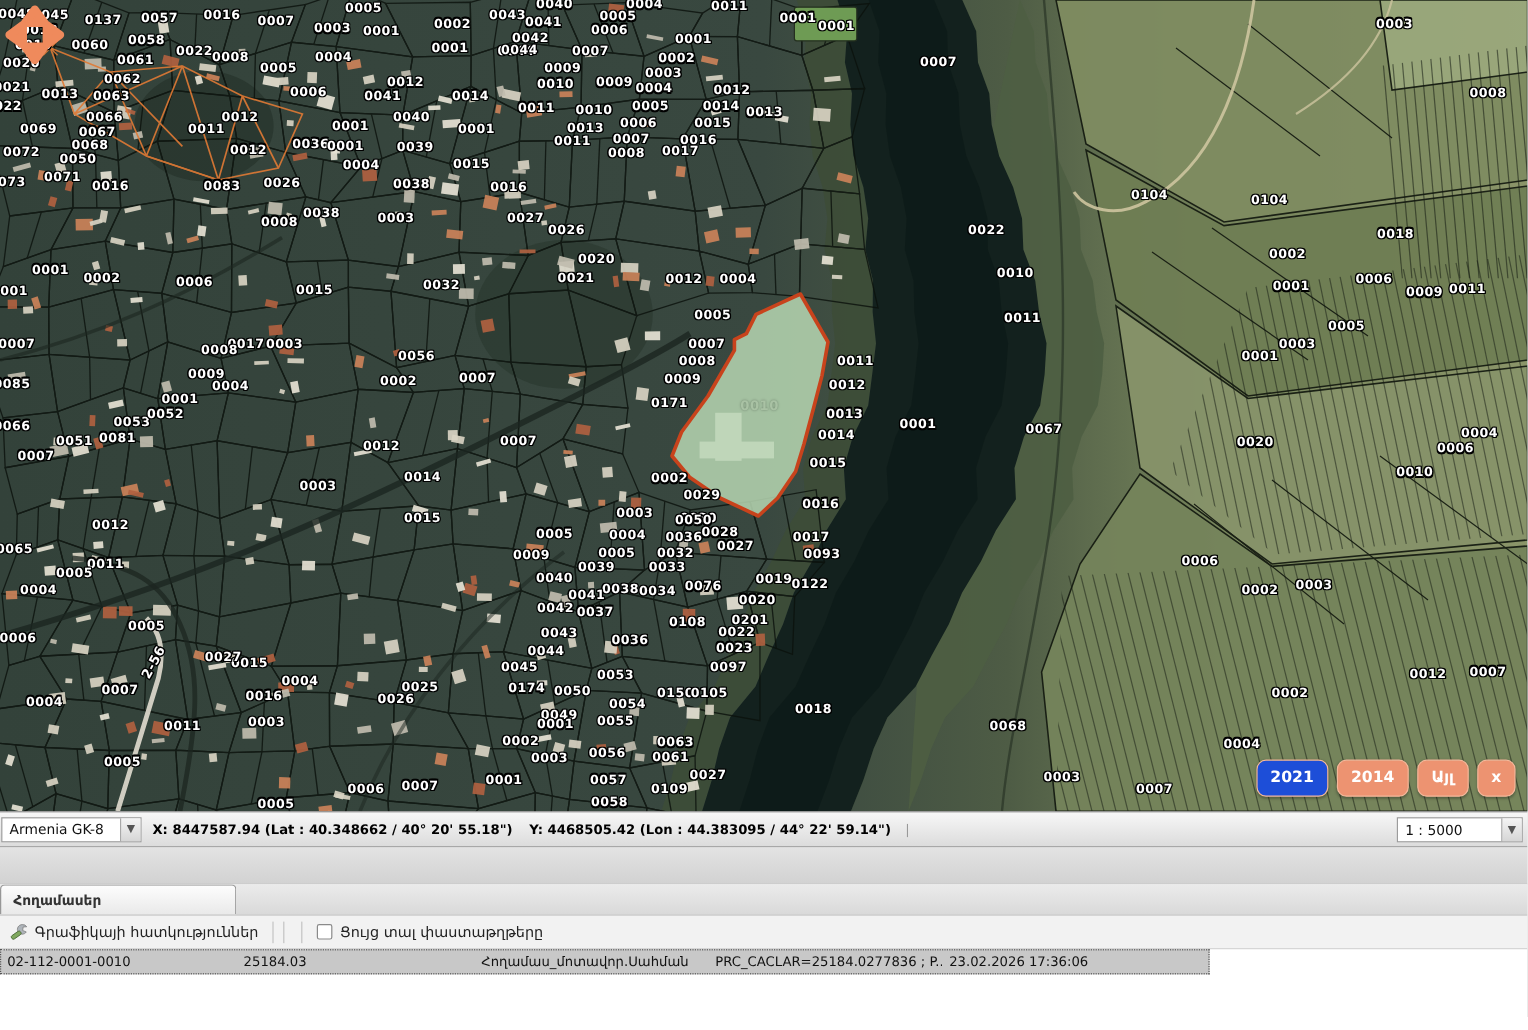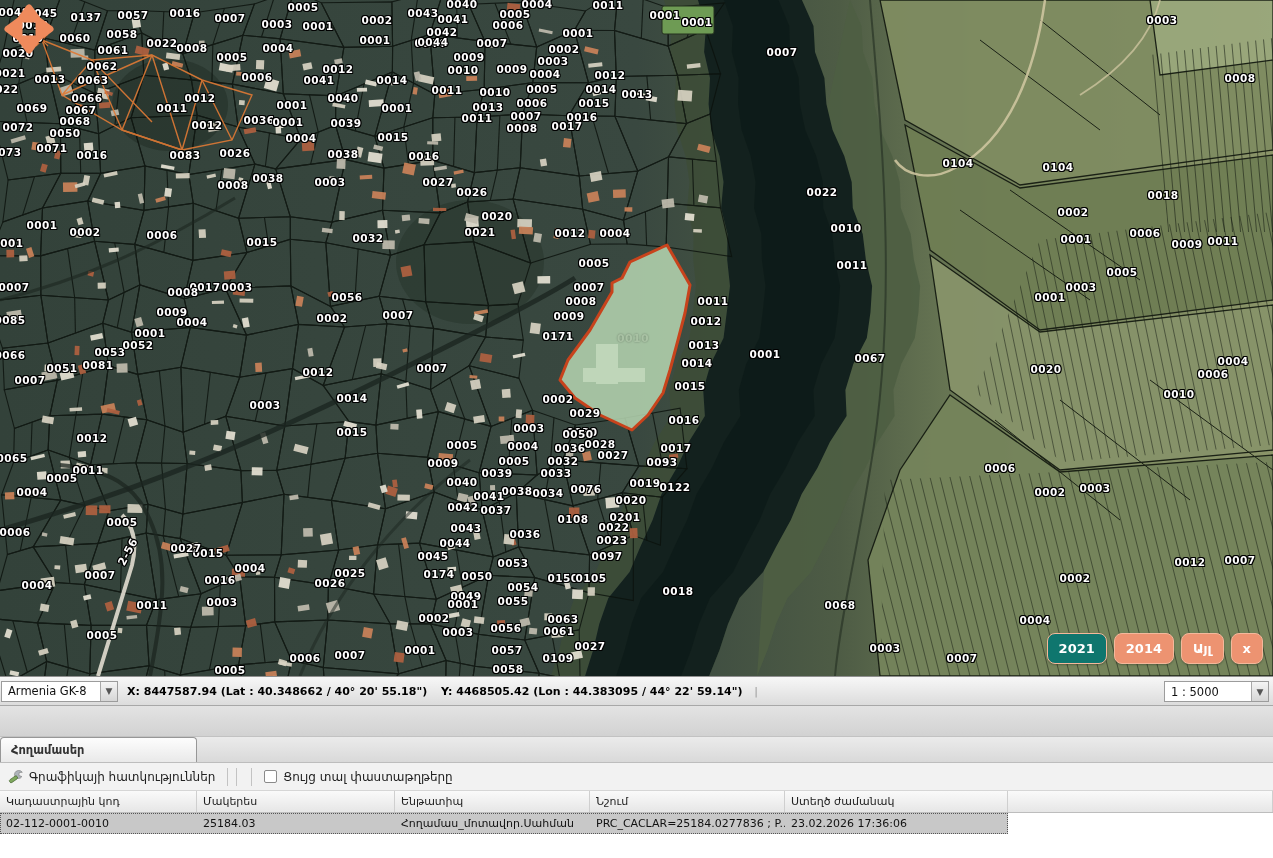--- a/index.html
+++ b/index.html
@@ -1099,21 +1099,21 @@
         <span class="plabel" style="left: 585px; top: 413px;">0029</span>
         <span class="plabel" style="left: 582px; top: 432px;">0030</span>
         <span class="plabel" style="left: 529px; top: 428px;">0003</span>
         <span class="plabel" style="left: 462px; top: 445px;">0005</span>
         <span class="plabel" style="left: 523px; top: 446px;">0004</span>
         <span class="plabel" style="left: 570px; top: 448px;">0036</span>
         <span class="plabel" style="left: 600px; top: 444px;">0028</span>
         <span class="plabel" style="left: 578px; top: 434px;">0050</span>
         <span class="plabel" style="left: 676px; top: 448px;">0017</span>
         <span class="plabel" style="left: 613px; top: 455px;">0027</span>
-        <span class="plabel" style="left: 662px; top: 462px;">0093</span>
+        <span class="plabel" style="left: 685px; top: 462px;">0093</span>
         <span class="plabel" style="left: 443px; top: 463px;">0009</span>
         <span class="plabel" style="left: 514px; top: 461px;">0005</span>
         <span class="plabel" style="left: 563px; top: 461px;">0032</span>
         <span class="plabel" style="left: 497px; top: 473px;">0039</span>
         <span class="plabel" style="left: 556px; top: 473px;">0033</span>
         <span class="plabel" style="left: 645px; top: 483px;">0019</span>
         <span class="plabel" style="left: 675px; top: 487px;">0122</span>
         <span class="plabel" style="left: 462px; top: 482px;">0040</span>
         <span class="plabel" style="left: 586px; top: 489px;">0076</span>
         <span class="plabel" style="left: 517px; top: 491px;">0038</span>
@@ -1246,21 +1246,21 @@
     <svg class="pan" viewBox="0 0 58 58">
       <g id="dpad" stroke-width="7" stroke-linejoin="round" fill="#ef8a5c" stroke="#ef8a5c">
         <path d="M29,8 L21,19 L37,19 Z"></path>
         <path d="M29,50 L21,39 L37,39 Z"></path>
         <path d="M8,29 L19,21 L19,37 Z"></path>
         <path d="M50,29 L39,21 L39,37 Z"></path>
       </g>
     </svg>
 
     <div class="year-btns" id="yearBtns">
-        <div class="ybtn" style="background: #0f766e; text-align: center;">2021</div>
+        <div class="ybtn" style="background: #1d4ed8; text-align: center;">2021</div>
         <div class="ybtn" style="background: rgb(237, 147, 113);">2014</div>
         <div class="ybtn" style="background: rgb(237, 147, 113);">Այլ</div>
         <div class="ybtn" style="background: rgb(237, 147, 113);">x</div>
       </div>
   </div>
 
   <div class="statusbar">
     <div class="select proj-select">
       <span class="txt">Armenia GK-8</span>
       <span class="arr">▼</span>
@@ -1295,28 +1295,20 @@
     <div class="tsep"></div>
     <div class="tsep"></div>
     <div class="tsep" style="margin-left:10px;"></div>
     <div class="chk-wrap">
       <span class="chk"></span>
       <span>Ցույց տալ փաստաթղթերը</span>
     </div>
   </div>
 
   <div class="grid">
-    <div class="ghead" id="gridHead">
-        <div class="gh" style="width: 197px;">Կադաստրային կոդ</div>
-        <div class="gh" style="width: 198px;">Մակերես</div>
-        <div class="gh" style="width: 195px;">Ենթատիպ</div>
-        <div class="gh" style="width: 195px;">Նշում</div>
-        <div class="gh" style="width: 223px;">Ստեղծ ժամանակ</div>
-        <div class="gh" style="width: 265px;"></div>
-      </div>
     <div id="gridBody">
         <div class="grow">
           <div class="gc" style="width: 197px;">02-112-0001-0010</div>
           <div class="gc" style="width: 198px;">25184.03</div>
           <div class="gc" style="width: 195px;">Հողամաս_մոտավոր.Սահման</div>
           <div class="gc" style="width: 195px;">PRC_CACLAR=25184.0277836 ; P...</div>
           <div class="gc" style="width: 223px;">23.02.2026 17:36:06</div>
         </div>
       </div>
   </div>

